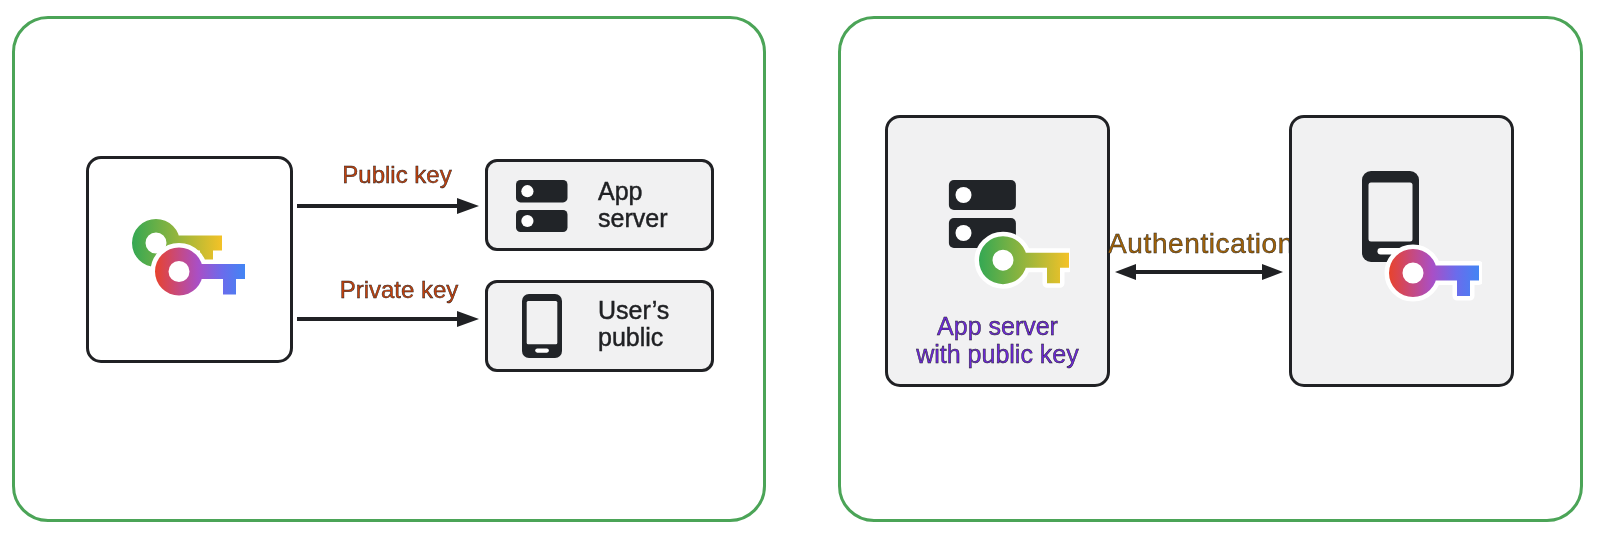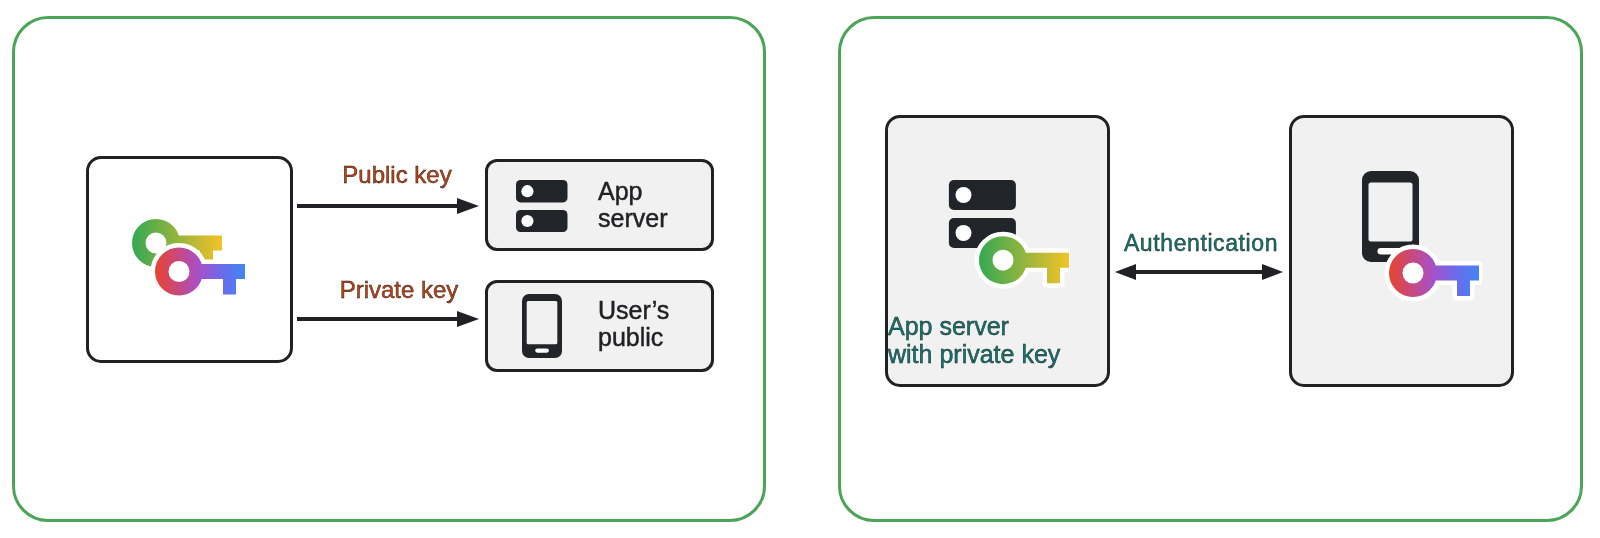--- a/index.html
+++ b/index.html
@@ -26,32 +26,32 @@
     position:absolute;top:96px;width:225px;height:272px;box-sizing:border-box;
     background:#F1F1F2;border:3px solid #202124;border-radius:15px;
   }
   .arrow-label{
     position:absolute;transform:translateX(-50%);
     font-size:24px;font-weight:400;line-height:24px;white-space:nowrap;
     -webkit-text-stroke:0.45px #202124;color:#c2410c;
   }
   .auth-label{
     position:absolute;transform:translateX(-50%);
-    font-size:23px;font-weight:400;line-height:23px;white-space:nowrap;
-    letter-spacing:0.6px;-webkit-text-stroke:0.45px #202124;color:#0f766e;
+    font-size:28px;font-weight:400;line-height:23px;white-space:nowrap;
+    letter-spacing:0.6px;-webkit-text-stroke:0.45px #202124;color:#a16207;
   }
   .mini-label{
     position:absolute;left:110px;
     font-size:25px;font-weight:400;line-height:27px;
     -webkit-text-stroke:0.45px #202124;color:#202124;
   }
   .big-label{
-    position:absolute;left:0;right:0;top:194px;
+    position:absolute;left:0;right:0;top:194px;text-align:center;
     font-size:25px;font-weight:400;line-height:28px;
-    -webkit-text-stroke:0.45px #202124;color:#0f766e;
+    -webkit-text-stroke:0.45px #202124;color:#6d28d9;
   }
 </style>
 </head>
 <body>
 
 <div class="canvas">
 
   <section class="panel panel-left">
 
     <div class="keybox">
@@ -138,21 +138,21 @@
           <circle cx="18.5" cy="20" r="8" fill="#ffffff"></circle>
           <circle cx="18.5" cy="58" r="8" fill="#ffffff"></circle>
         </g>
         <g transform="translate(34,61.2)">
           <use href="#keyHalo" fill="#ffffff" stroke="#ffffff" stroke-width="9" stroke-linejoin="round"></use>
           <use href="#keyBody" fill="url(#gradGY2)"></use>
         </g>
       </svg>
       <div class="big-label">
         <div>App server</div>
-        <div>with private key</div>
+        <div>with public key</div>
       </div>
     </div>
 
     <div class="auth-label" style="left:360px;top:213px">Authentication</div>
     <svg class="abs" style="left:273px;top:238px" width="170" height="30" viewBox="0 0 170 30">
       <line x1="19" y1="15" x2="151" y2="15" stroke="#202124" stroke-width="4"></line>
       <polygon points="22,7 22,23 1,15" fill="#202124"></polygon>
       <polygon points="148,7 148,23 169,15" fill="#202124"></polygon>
     </svg>
 

